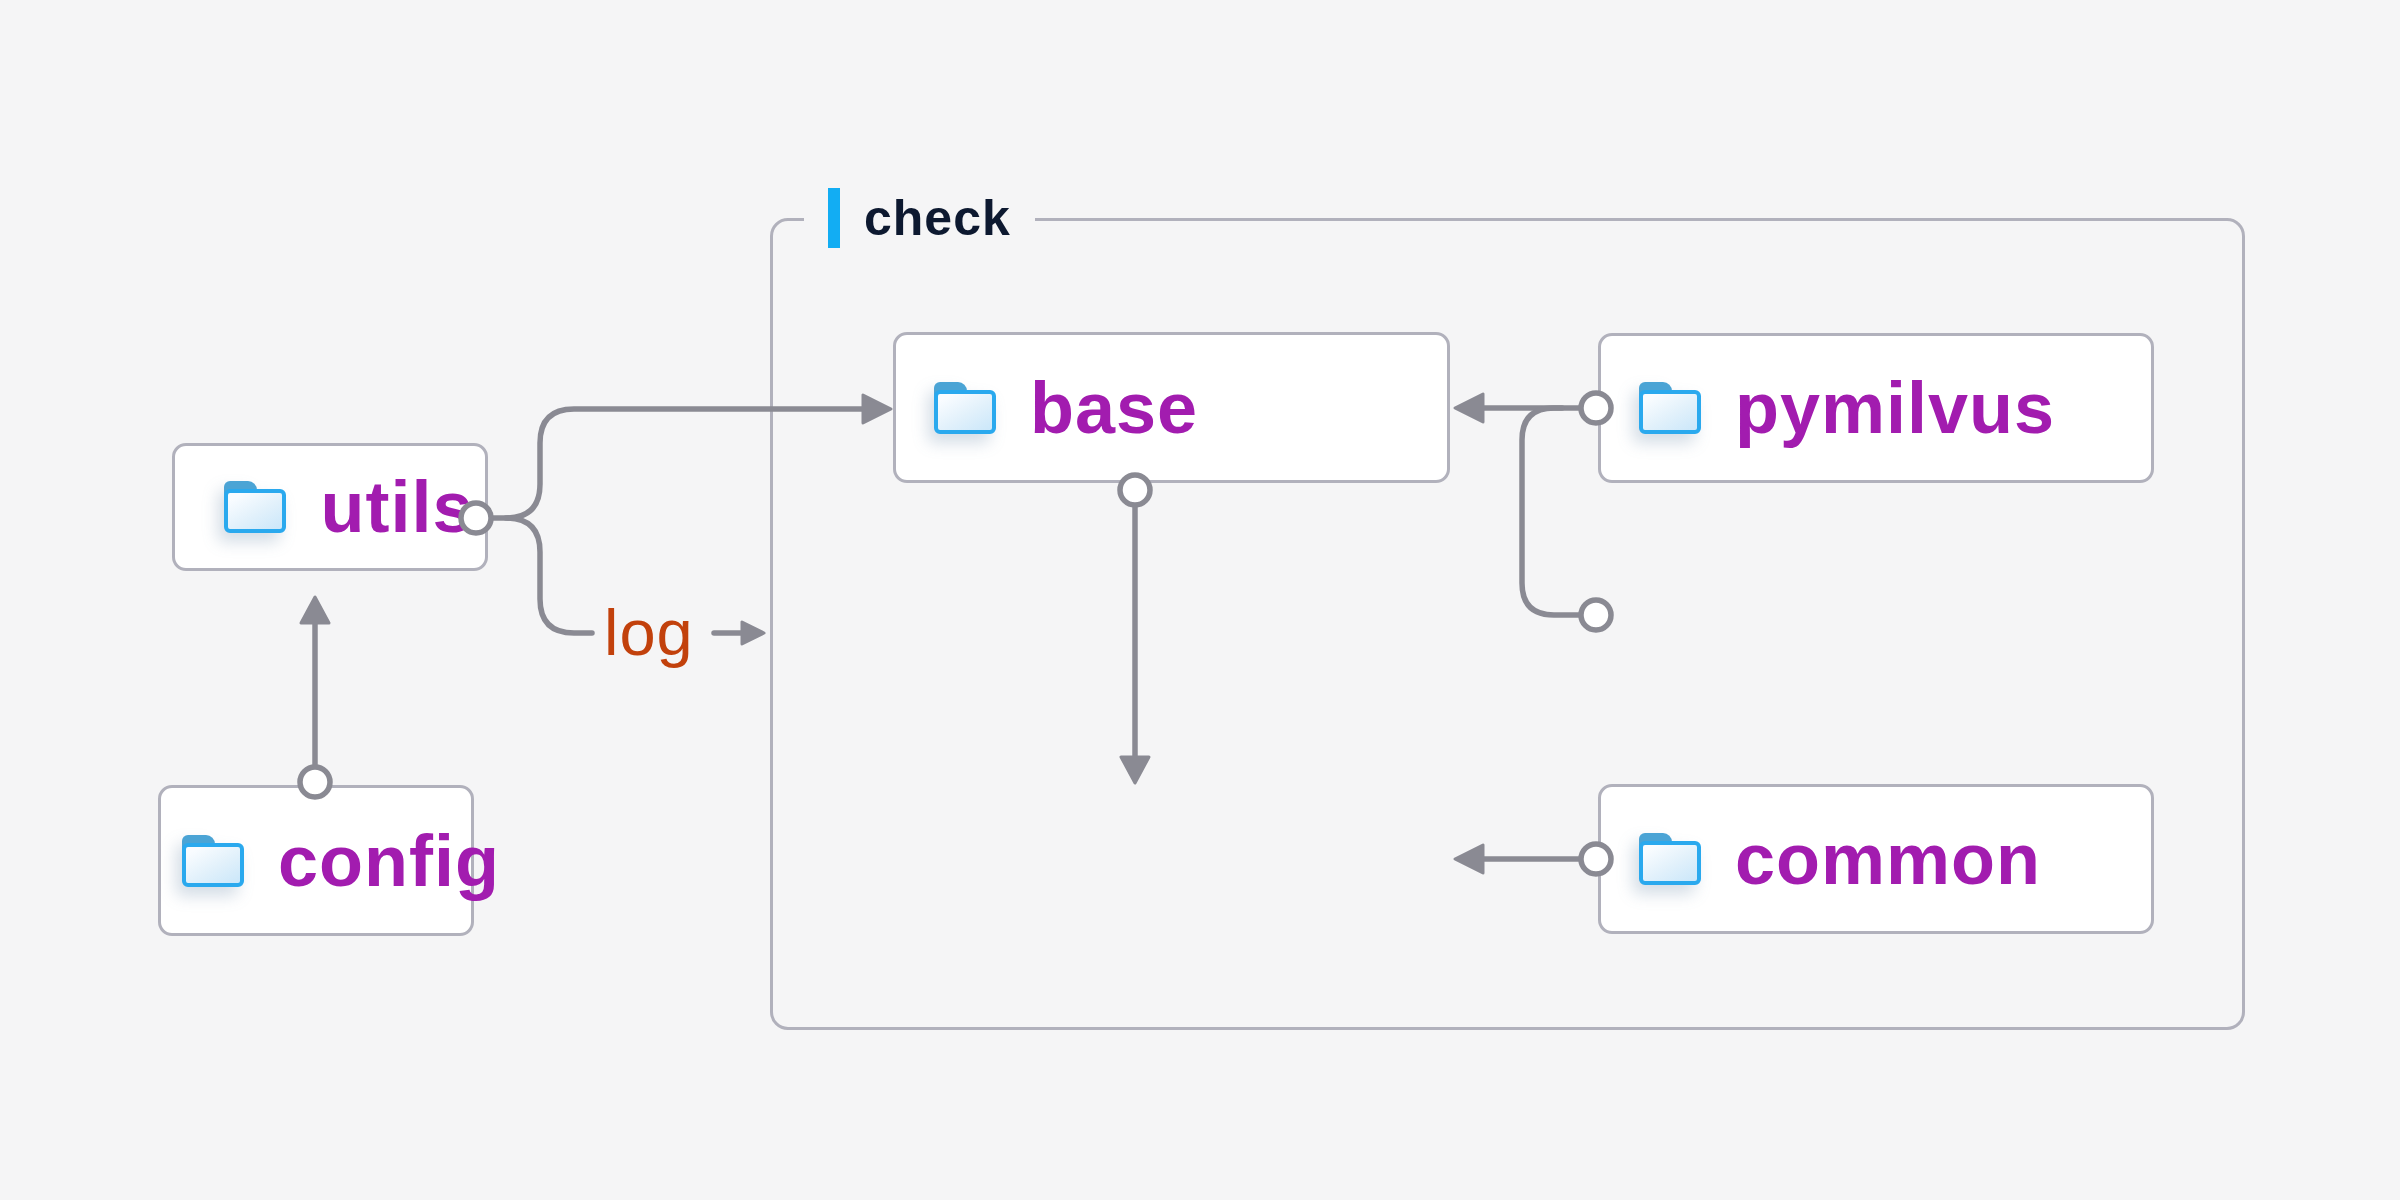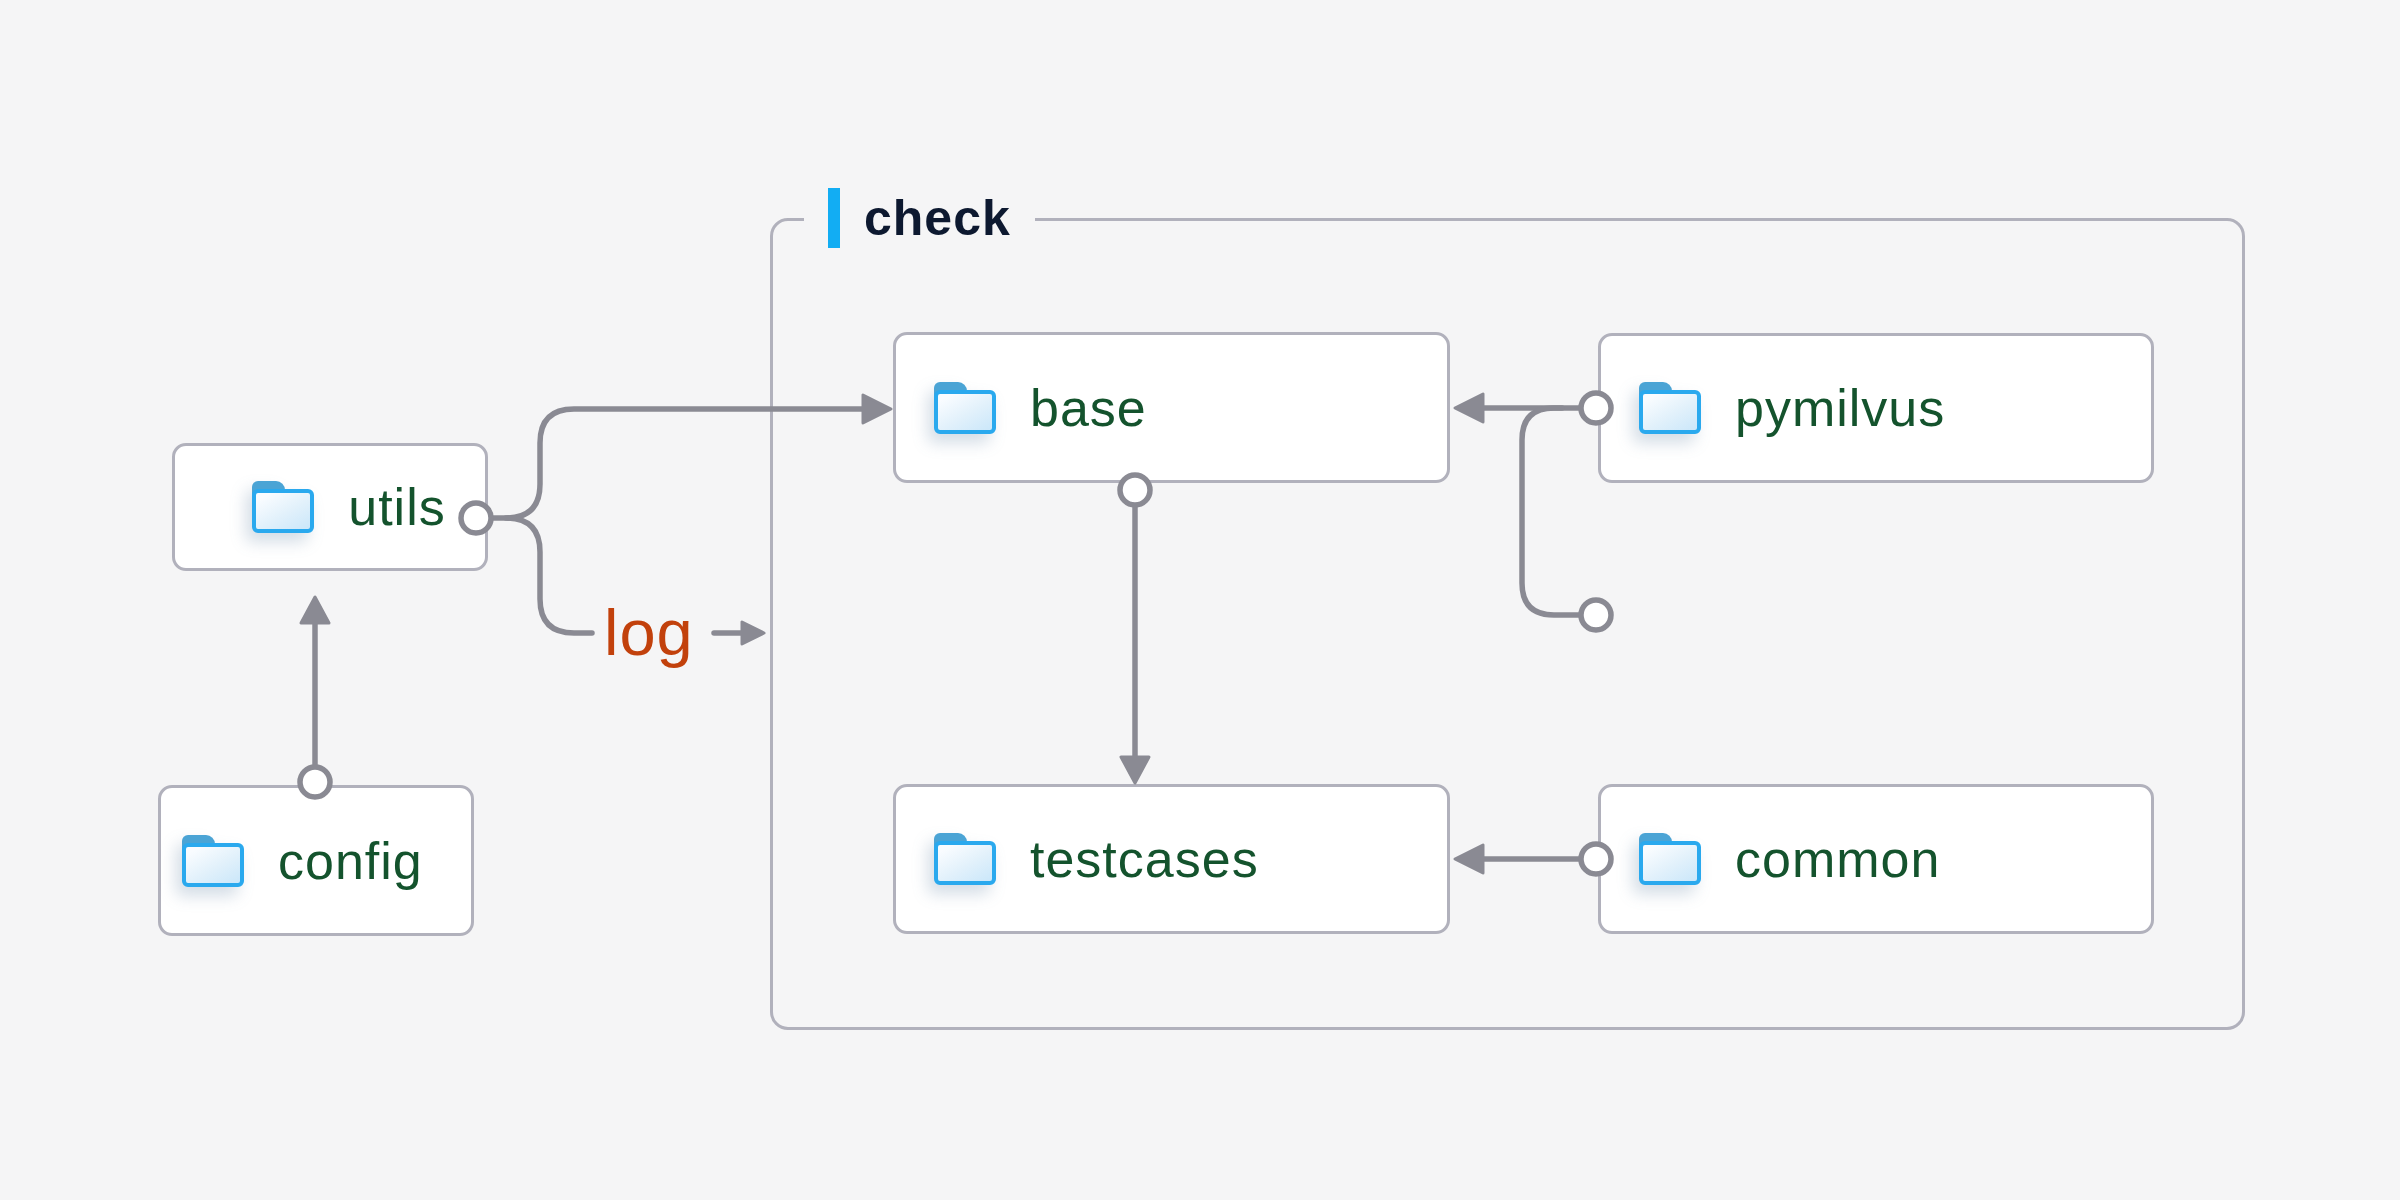--- a/index.html
+++ b/index.html
@@ -53,23 +53,23 @@
     background: #ffffff;
     border: 3px solid #b1b1bc;
     border-radius: 14px;
     box-sizing: border-box;
     display: flex;
     align-items: center;
     padding-left: 38px;
     gap: 34px;
   }
   .node-label {
-    font-size: 52px;
-    font-weight: 400;
-    color: #14532d;
+    font-size: 72px;
+    font-weight: 700;
+    color: #a21caf;
     letter-spacing: 1px;
     white-space: nowrap;
   }
 
   .node-utils     { left: 172px;  top: 443px; width: 316px; height: 128px; justify-content: center; }
   .node-config    { left: 158px;  top: 785px; width: 316px; height: 151px; padding-left: 21px; }
   .node-base      { left: 893px;  top: 332px; width: 557px; height: 151px; }
   .node-pymilvus  { left: 1598px; top: 333px; width: 556px; height: 150px; }
   .node-check     { left: 1598px; top: 540px; width: 556px; height: 150px; }
   .node-testcases { left: 893px;  top: 784px; width: 557px; height: 150px; }
@@ -172,27 +172,20 @@
 
   <div class="node node-pymilvus">
     <span class="folder">
         <span class="tab"></span>
         <span class="fbody"></span>
       </span>
     <span class="node-label">pymilvus</span>
   </div>
 
 
-  <div class="node node-testcases">
-    <span class="folder">
-        <span class="tab"></span>
-        <span class="fbody"></span>
-      </span>
-    <span class="node-label">testcases</span>
-  </div>
 
   <div class="node node-common">
     <span class="folder">
         <span class="tab"></span>
         <span class="fbody"></span>
       </span>
     <span class="node-label">common</span>
   </div>
 
   <svg class="connectors" viewBox="0 0 2400 1200">

